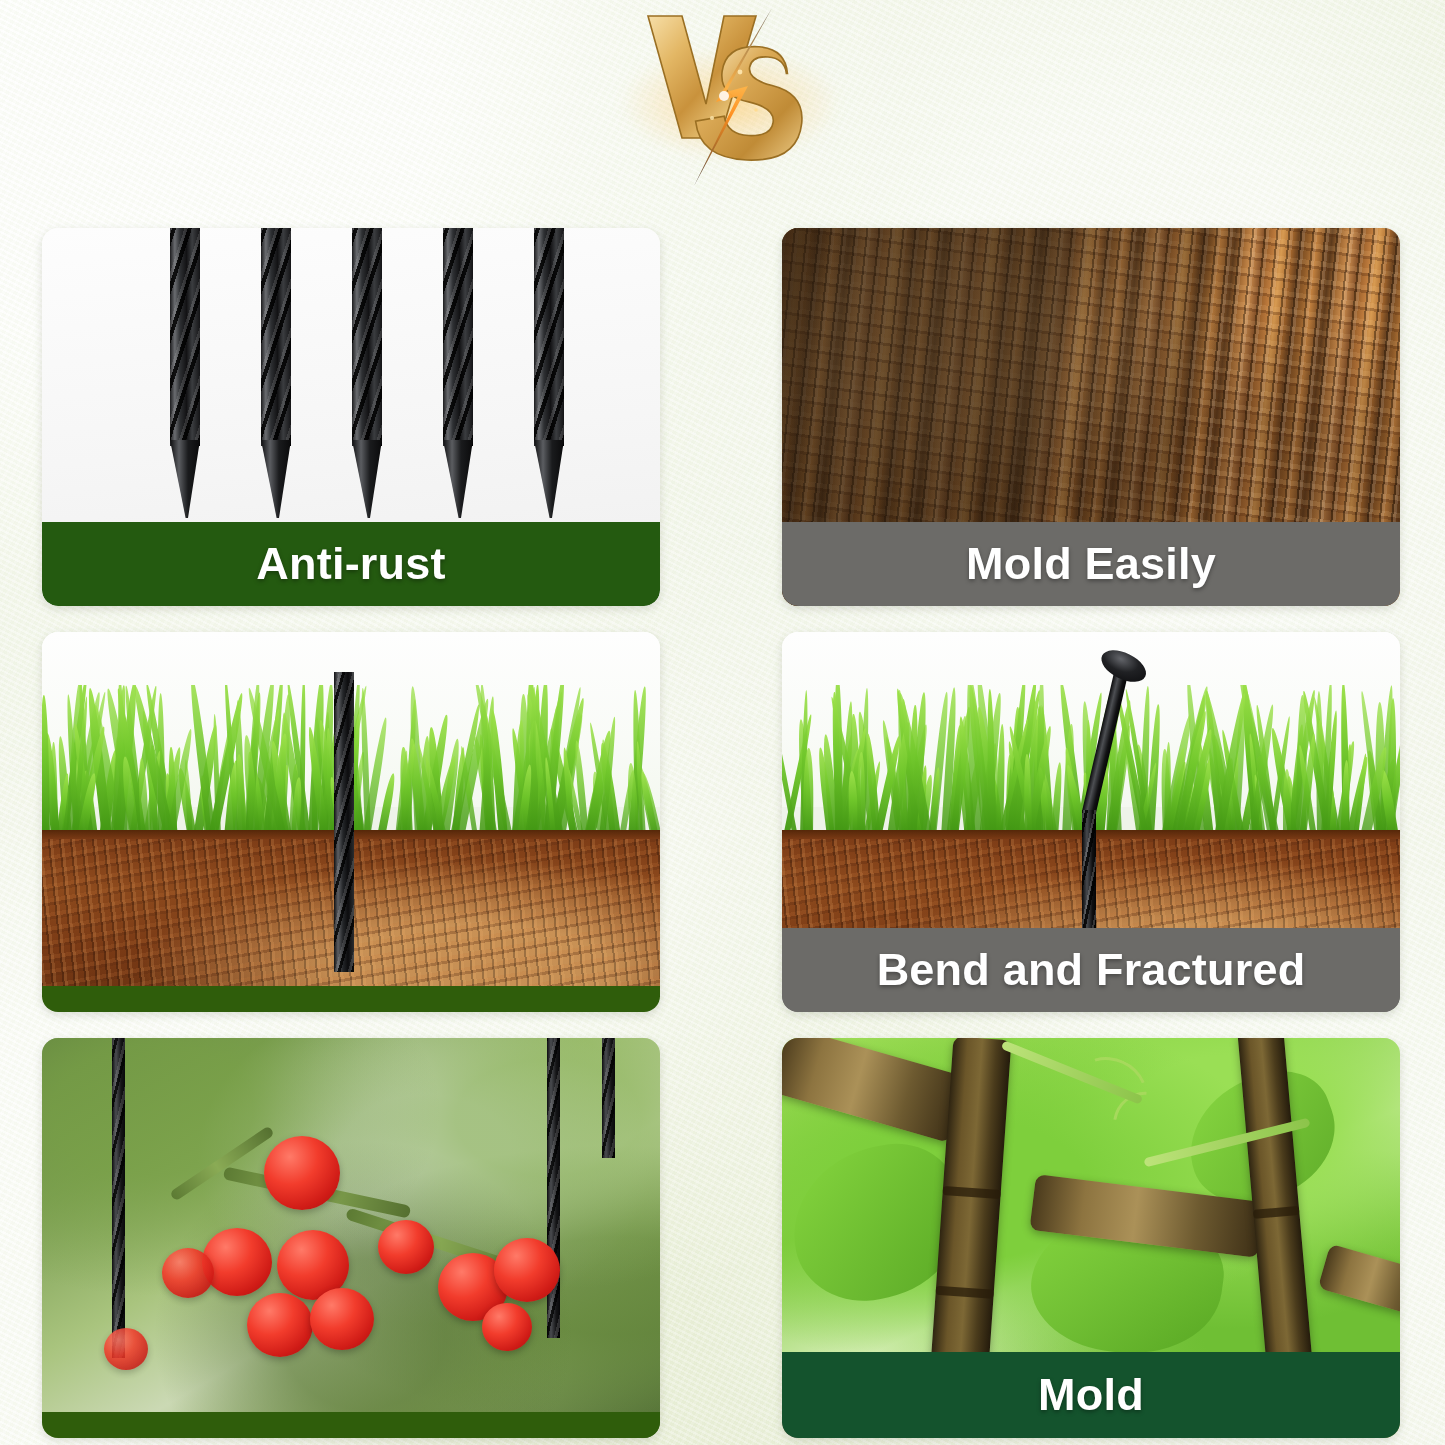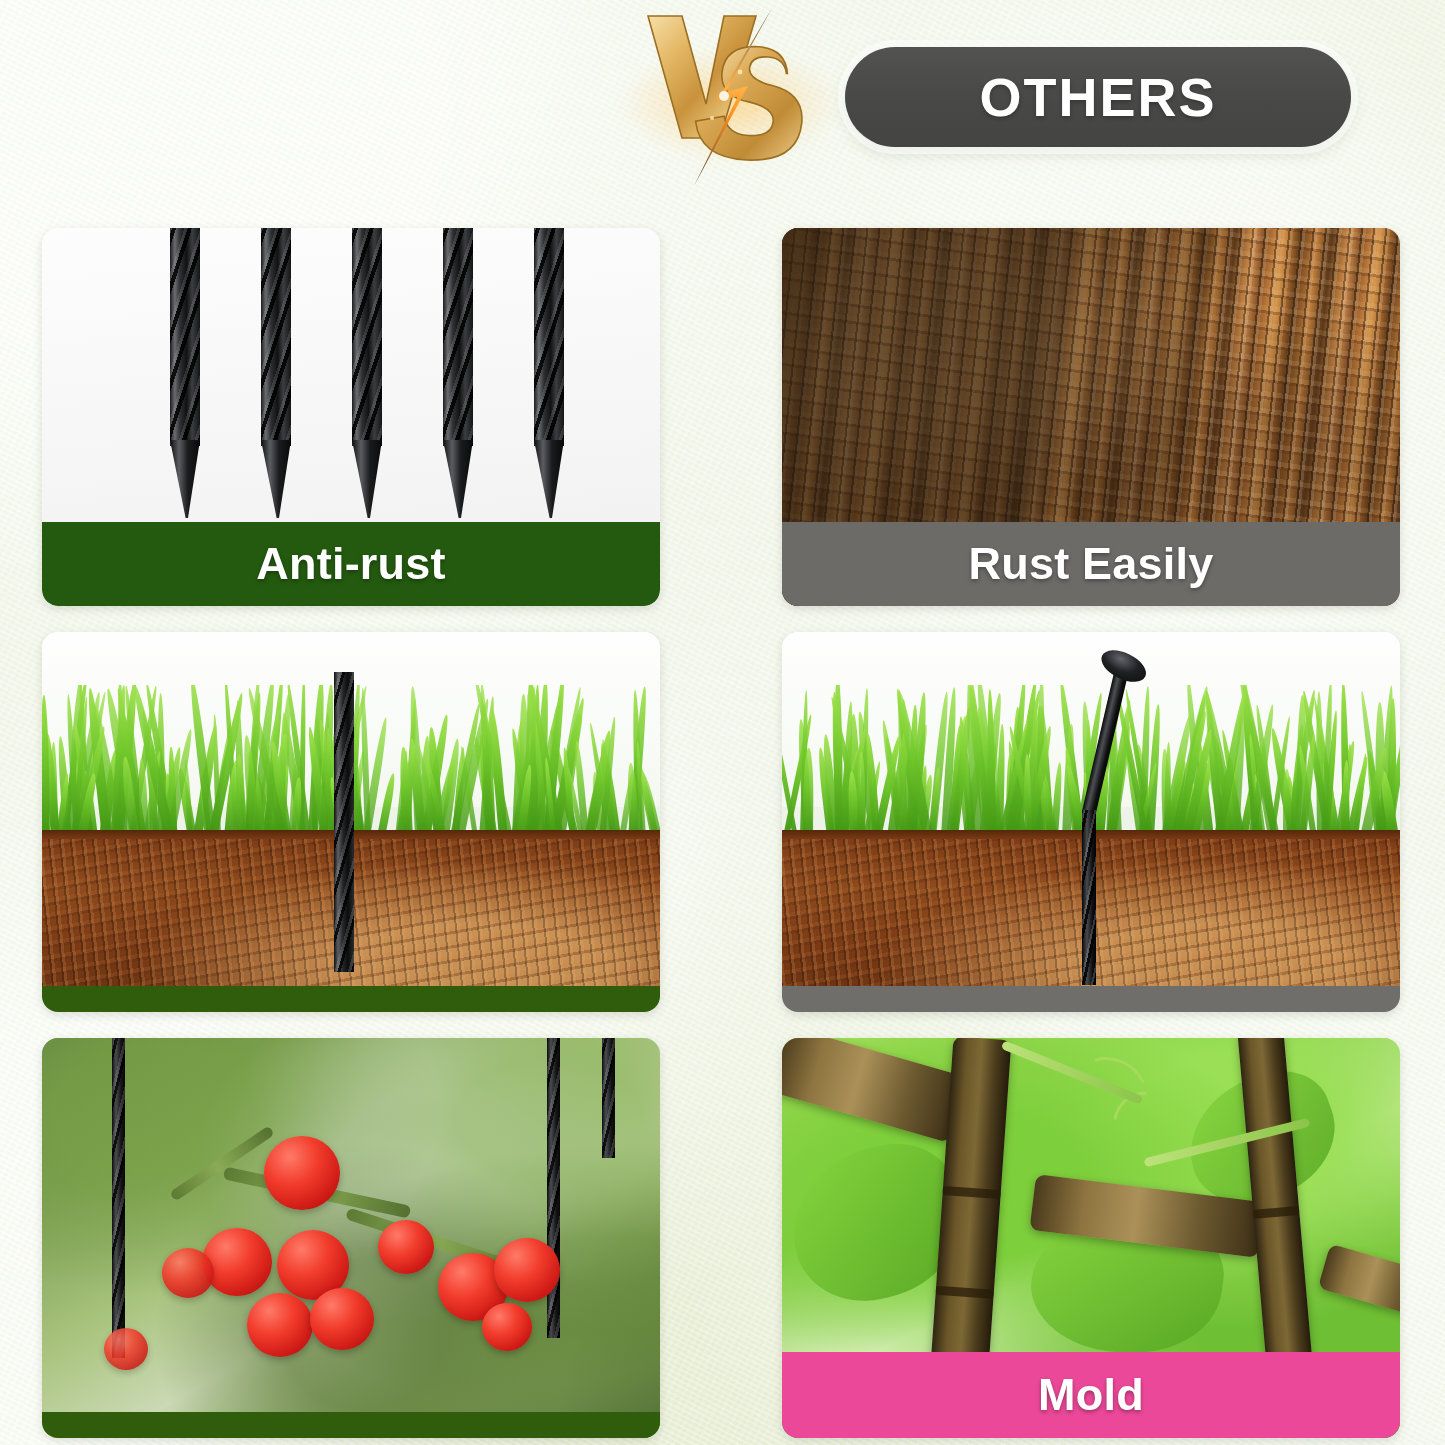--- a/index.html
+++ b/index.html
@@ -61,21 +61,21 @@
   
   .caption{position:absolute;left:0;bottom:0;width:100%;height:84px;
     display:flex;align-items:center;justify-content:center;
     color:#fff;font-size:45px;font-weight:bold;
     letter-spacing:.2px;
     text-shadow:0 2px 4px rgba(0,0,0,.35);
     border-bottom-left-radius:16px;border-bottom-right-radius:16px;}
   .cap-green{background:#245a10;}
   .cap-gray{background:#6c6b68;}
   .row3 .caption{height:86px;}
-  .row3 .cap-gray{background:#ec4899;}
+  .row3 .cap-gray{background:#14532d;}
 
   
   .pic-stakes{background:linear-gradient(175deg,#fdfdfd 0%,#f6f6f6 55%,#efefef 100%);}
   .stake{position:absolute;top:-4px;width:30px;height:290px;}
   .stake .shaft{position:absolute;left:0;top:0;width:30px;height:222px;
     background:linear-gradient(90deg,#1d1d1f 0%,#6a6c70 16%,#2e3033 33%,#121214 55%,#3b3d40 74%,#141416 100%);}
   .stake .ribs{position:absolute;left:0;top:0;width:30px;height:222px;
     background:repeating-linear-gradient(-72deg, rgba(0,0,0,.85) 0 4px, rgba(255,255,255,.12) 4px 7px, rgba(0,0,0,0) 7px 15px);}
   .stake .tip{position:absolute;left:0;top:216px;width:30px;height:78px;
     background:linear-gradient(90deg,#0d0d0f 0%,#5b5d61 30%,#1a1b1d 60%,#0a0a0b 100%);
@@ -212,23 +212,20 @@
                l-28 5 q4 36 50 38 q50 2 54 -36 q3 -29 -29 -37 q-24 -6 -22 -18 q2 -11 18 -10 q16 1 18 16 Z" fill="url(#gold2)" stroke="#9a6f23" stroke-width="1.6" transform="translate(-6,6) scale(1.02)"></path>
 
       <path d="M152 8 L106 92 L128 86 L74 186 L118 96 L96 102 Z" fill="url(#bolt)" opacity=".95"></path>
       <circle cx="104" cy="96" r="5" fill="#fff" opacity=".85"></circle>
       <circle cx="120" cy="72" r="2.4" fill="#ffe8b0" opacity=".9"></circle>
       <circle cx="92" cy="118" r="2.1" fill="#ffe8b0" opacity=".8"></circle>
       <circle cx="136" cy="110" r="1.8" fill="#ffd98a" opacity=".8"></circle>
     </svg>
   </div>
 
-  <div class="pill" id="pill-others">
-    <span>OTHERS</span>
-  </div>
 </div>
 
 <div class="card col-l row1">
   <div class="photo pic-stakes">
     <div class="stake" style="left:128px;">
         <div class="shaft"></div>
         <div class="ribs"></div>
         <div class="tip"></div>
       </div>
     <div class="stake" style="left:219px;">
@@ -256,21 +253,21 @@
     <span>Anti-rust</span>
   </div>
 </div>
 
 <div class="card col-r row1">
   <div class="photo pic-rust">
     <div class="rust-tex"></div>
     <div class="rust-dark"></div>
   </div>
   <div class="caption cap-gray">
-    <span>Rust Easily</span>
+    <span>Mold Easily</span>
   </div>
 </div>
 
 <div class="card col-l row2">
   <div class="photo pic-ground">
     <div class="sky"></div>
     <div class="grass" id="grass-l">
         <div class="blade" style="left: 528.799px; height: 111.653px; width: 8.37481px; transform: rotate(-12.2854deg); transform-origin: 50% 100%; opacity: 0.89;"></div>
         <div class="blade" style="left: 484.12px; height: 110.251px; width: 7.39112px; transform: rotate(-8.60682deg); transform-origin: 50% 100%; opacity: 0.94;"></div>
         <div class="blade" style="left: 128.493px; height: 155.812px; width: 6.86911px; transform: rotate(-9.83002deg); transform-origin: 50% 100%; opacity: 0.91;"></div>
@@ -629,20 +626,23 @@
         <div class="soil-top"></div>
       </div>
     <div class="g-nail">
       <div class="nail-shaft-a">
           <div class="nail-head"></div>
         </div>
       <div class="nail-shaft-b"></div>
     </div>
     <div class="baseline baseline-gray"></div>
   </div>
+  <div class="caption cap-gray">
+    <span>Bend and Fractured</span>
+  </div>
 </div>
 
 <div class="card col-l row3">
   <div class="photo pic-tom">
     <div class="tom-blur"></div>
     <div class="t-stake" style="left:70px;top:0;height:320px;"></div>
     <div class="t-stake" style="left:505px;top:0;height:300px;"></div>
     <div class="t-stake" style="left:560px;top:0;height:120px;"></div>
     <div class="vine" style="left:180px;top:148px;width:190px;height:13px;transform:rotate(12deg);"></div>
     <div class="vine" style="left:300px;top:200px;width:200px;height:12px;transform:rotate(18deg);"></div>

